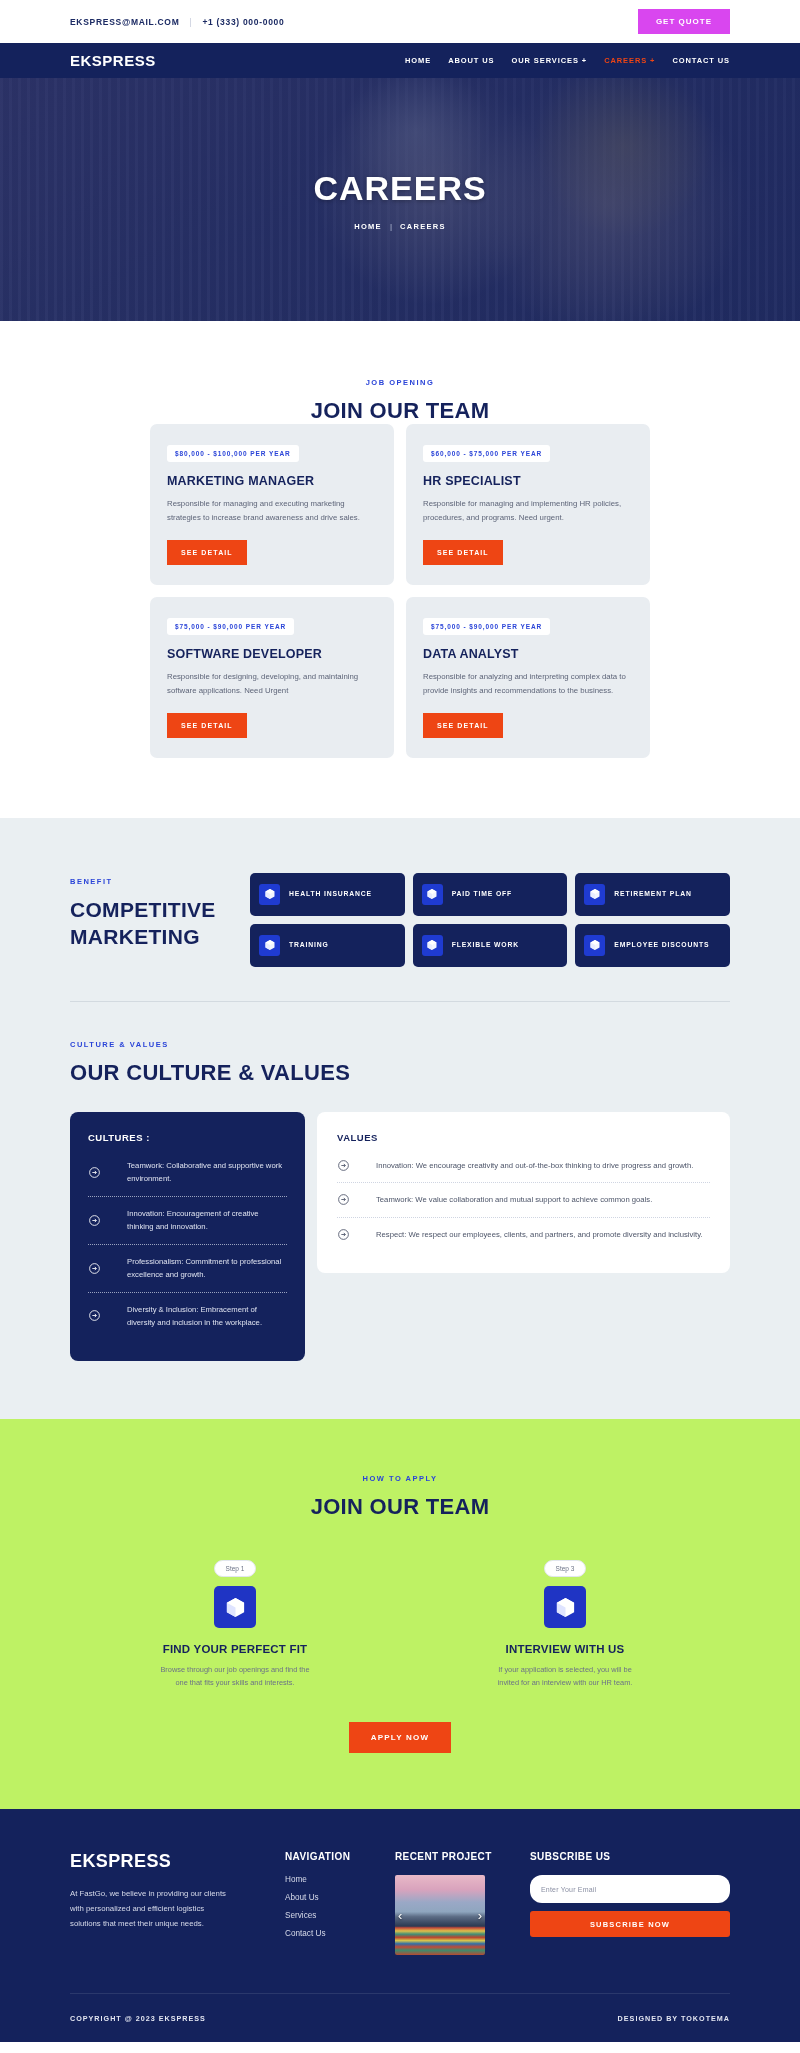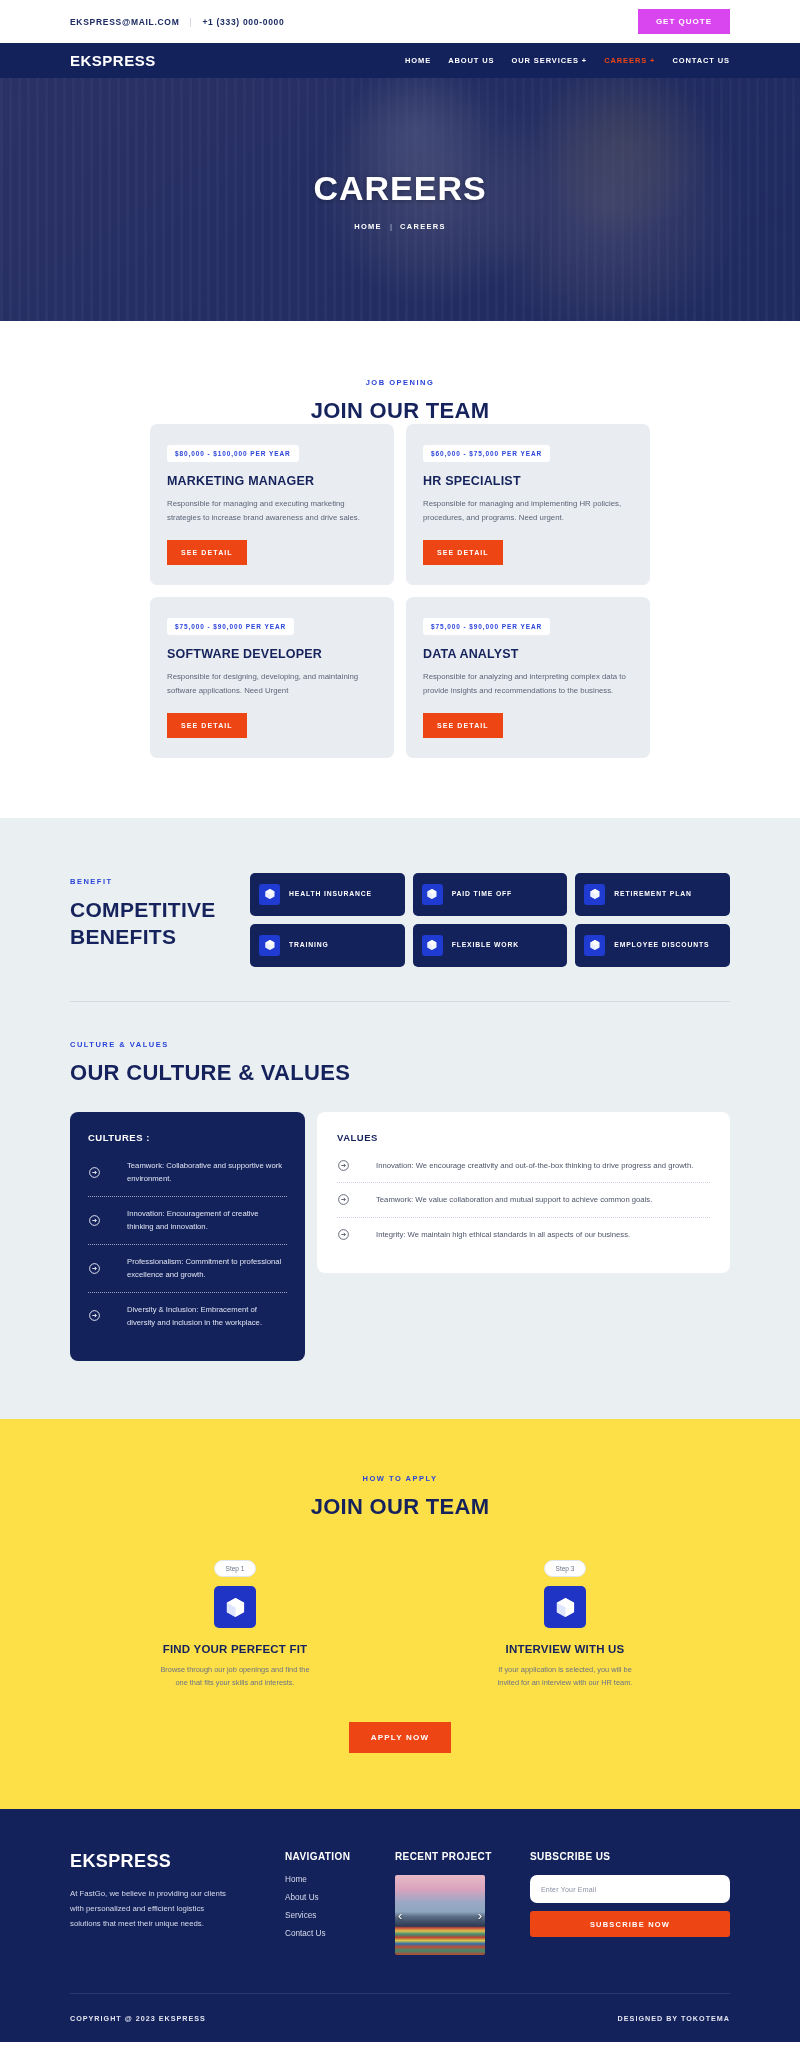--- a/index.html
+++ b/index.html
@@ -160,21 +160,21 @@
   }
   .li + .li { border-top: 1px dotted #9aa3c0; }
   .card-light .li + .li { border-top: 1px dotted #cfd5e2; }
   .li-ico { flex: 0 0 13px; width: 13px; height: 13px; }
   .li-ico svg { width: 13px; height: 13px; display: block; }
   .li-txt { font-size: 7.7px; line-height: 1.75; }
   .card-dark .li-txt { color: #dfe3f0; }
   .card-light .li-txt { color: #4c5468; }
 
   
-  .apply { background: #fde047; padding: 55px 0 56px; text-align: center; }
+  .apply { background: #bef264; padding: 55px 0 56px; text-align: center; }
   .apply-head .h2 { margin-top: 11px; }
   .steps { display: flex; gap: 0; margin-top: 40px; }
   .step { flex: 1; display: flex; flex-direction: column; align-items: center; }
   .step-pill {
     border: 1px solid #e2e6ee; border-radius: 11px; padding: 4px 11px;
     font-size: 6.5px; color: #6b7287; background: #fff;
   }
   .step-ico {
     margin-top: 9px; width: 42px; height: 42px; border-radius: 5px;
     background: #1f34c4; display: flex; align-items: center; justify-content: center;
@@ -214,21 +214,21 @@
         #c24a3a 66%, #e0c04a 70%, #3f8f78 74%, #b8452f 78%, #d8c84c 82%, #2f6ea8 86%, #c04a36 90%, #3d8c6e 94%, #b64a33 100%);
   }
   .proj-arrow {
     position: absolute; top: 50%; transform: translateY(-50%);
     color: #fff; font-size: 13px; text-shadow: 0 1px 2px rgba(0,0,0,.5); cursor: pointer;
   }
   .proj-arrow.left { left: 3px; }
   .proj-arrow.right { right: 3px; }
   .f-col-sub { flex: 1; }
   .sub-input {
-    margin-top: 13px; width: 100%; height: 28px; border: 0; border-radius: 7px;
+    margin-top: 13px; width: 100%; height: 28px; border: 0; border-radius: 12px;
     background: #fff; padding: 0 11px; font-size: 7px; color: #55596b; font-family: inherit;
   }
   .sub-input::placeholder { color: #8a8fa3; letter-spacing: .2px; }
   .btn-subscribe {
     margin-top: 8px; width: 100%; height: 26px; border: 0; border-radius: 3px;
     background: #ee4514; color: #fff; font-size: 7.5px; font-weight: 700; letter-spacing: 1.2px;
     cursor: pointer; font-family: inherit;
   }
   .footer-rule { height: 1px; background: #2a386c; margin-top: 38px; }
   .footer-bottom {
@@ -319,21 +319,21 @@
   </div>
 
   <div class="band">
     <div class="container">
 
       <div class="benefits-row">
         <div class="benefits-left">
           <div class="eyebrow">BENEFIT</div>
           <div class="h2">
             <span>COMPETITIVE</span><br>
-            <span>BENEFITS</span>
+            <span>MARKETING</span>
           </div>
         </div>
         <div class="benefits-grid">
 
           <div class="benefit-card">
             <span class="benefit-ico">
                 <svg viewBox="0 0 24 24" fill="#fff">
                   <path d="M12 2 3 7v10l9 5 9-5V7z" opacity=".95"></path>
                   <path d="M12 12 3 7l9-5 9 5z" fill="#fff"></path>
                   <path d="M12 12v10l-9-5V7z" fill="#e9edff"></path>
@@ -467,21 +467,21 @@
                 </span>
               <span class="li-txt">Teamwork: We value collaboration and mutual support to achieve common goals.</span>
             </div>
             <div class="li">
               <span class="li-ico">
                   <svg viewBox="0 0 24 24" fill="none" stroke="#4c5468" stroke-width="1.6">
                     <circle cx="12" cy="12" r="9"></circle>
                     <path d="M8 12h7M12.5 9l3 3-3 3"></path>
                   </svg>
                 </span>
-              <span class="li-txt">Integrity: We maintain high ethical standards in all aspects of our business.</span>
+              <span class="li-txt">Respect: We respect our employees, clients, and partners, and promote diversity and inclusivity.</span>
             </div>
           </div>
         </div>
       </div>
 
     </div>
   </div>
 
   <div class="apply">
     <div class="container">

